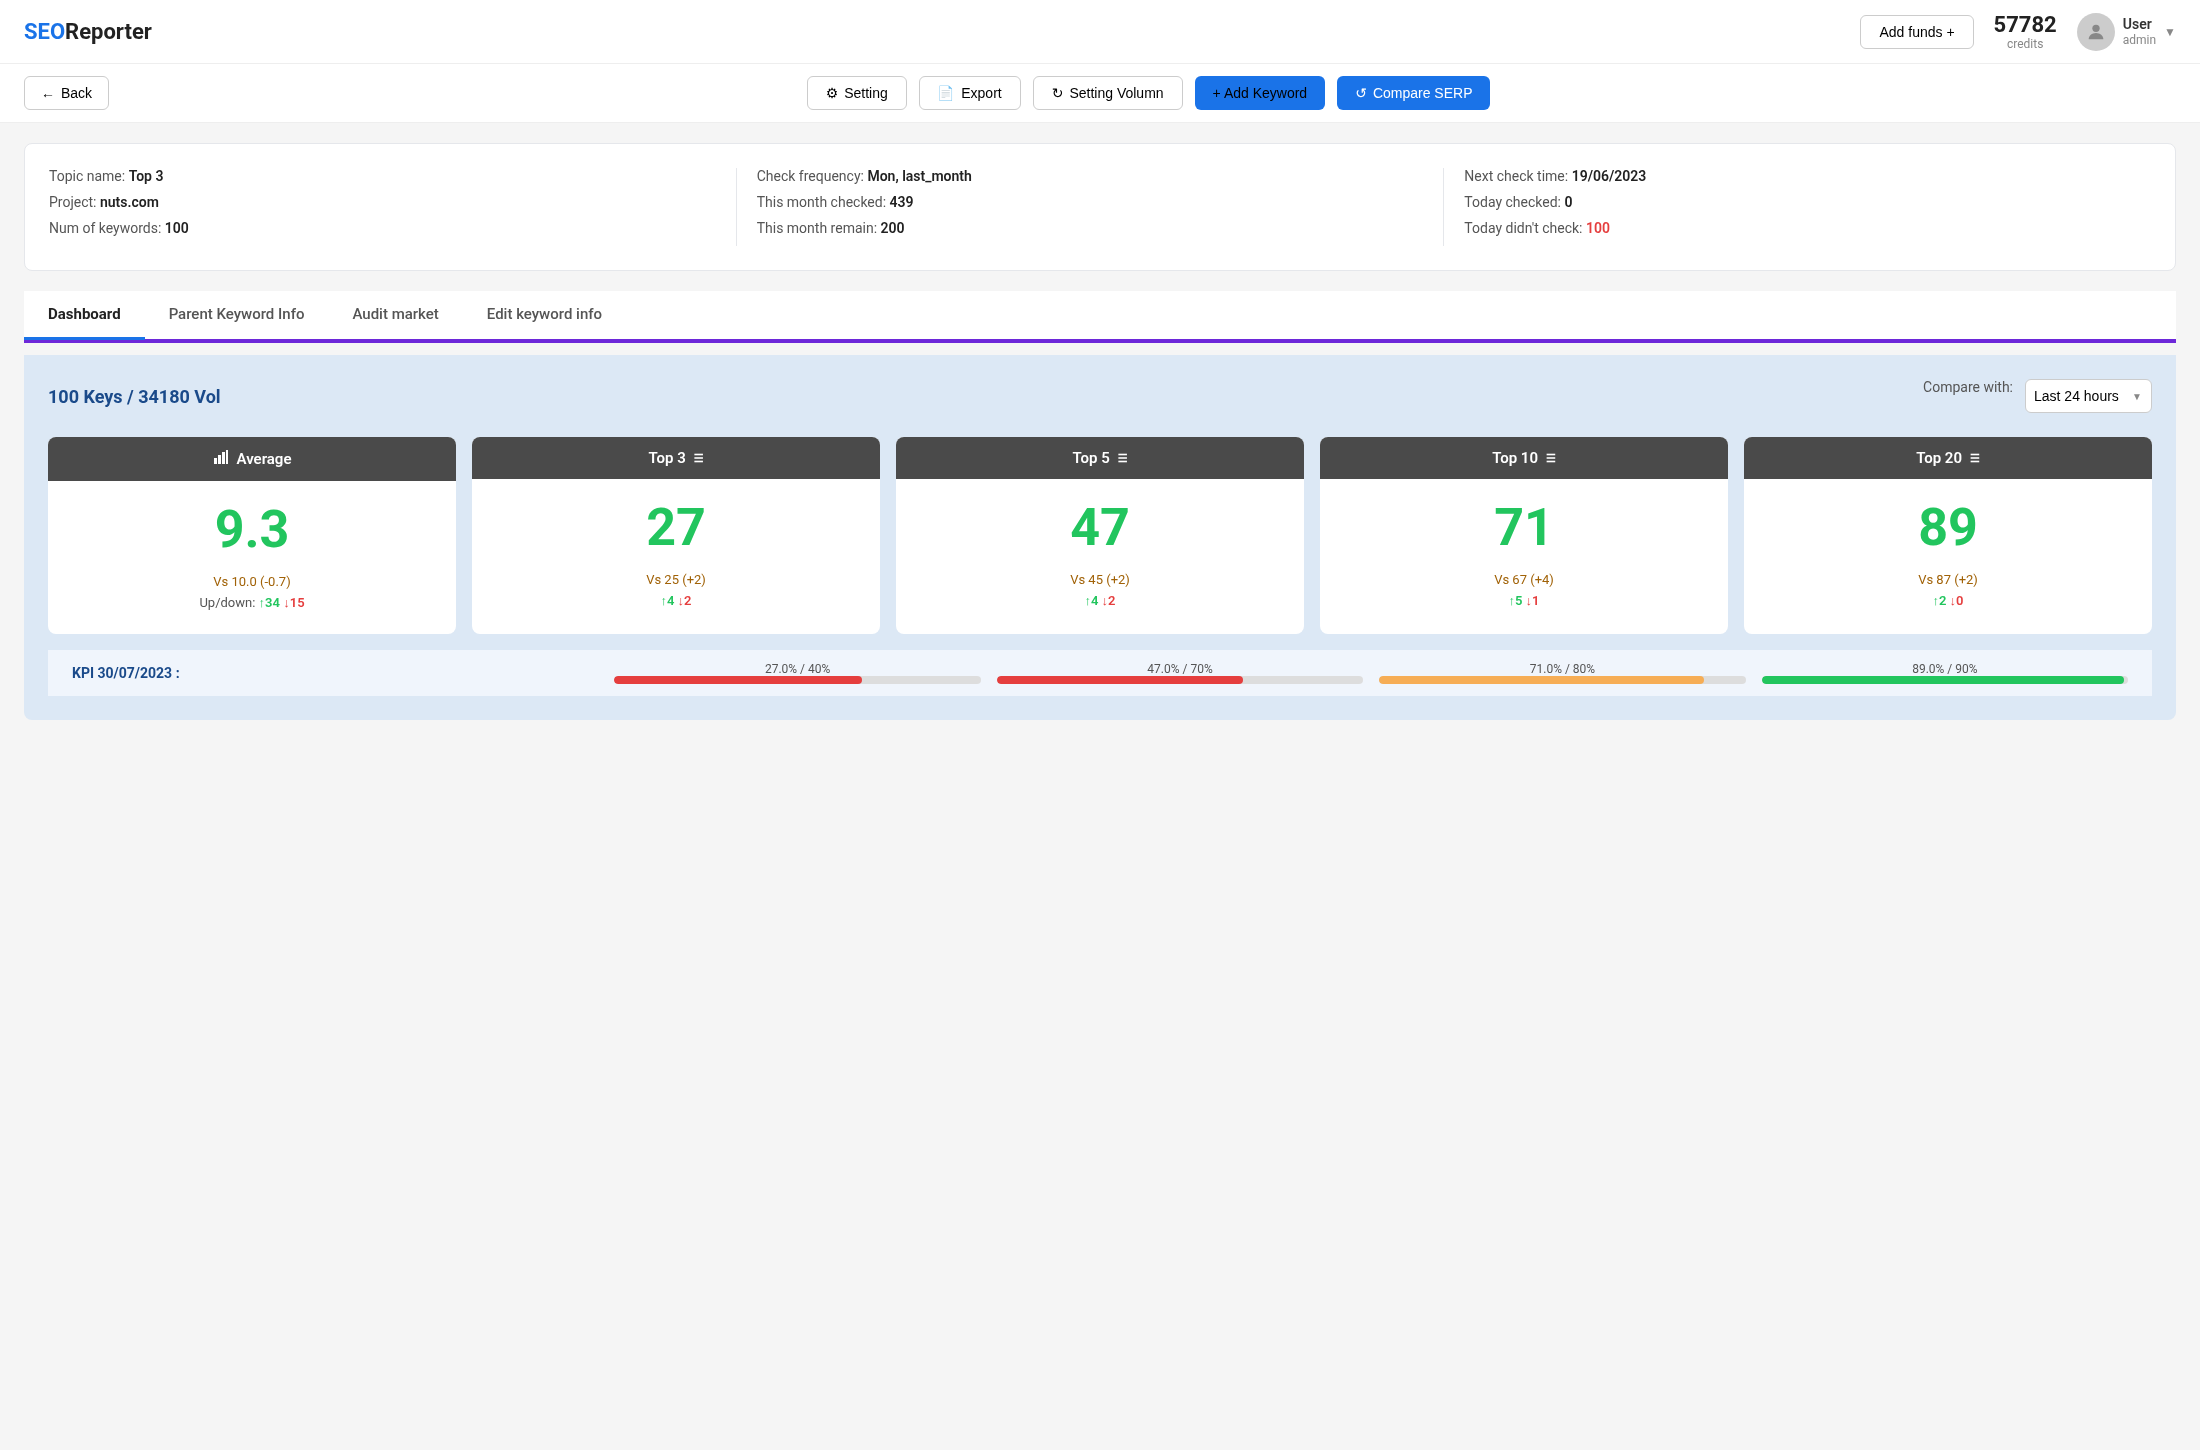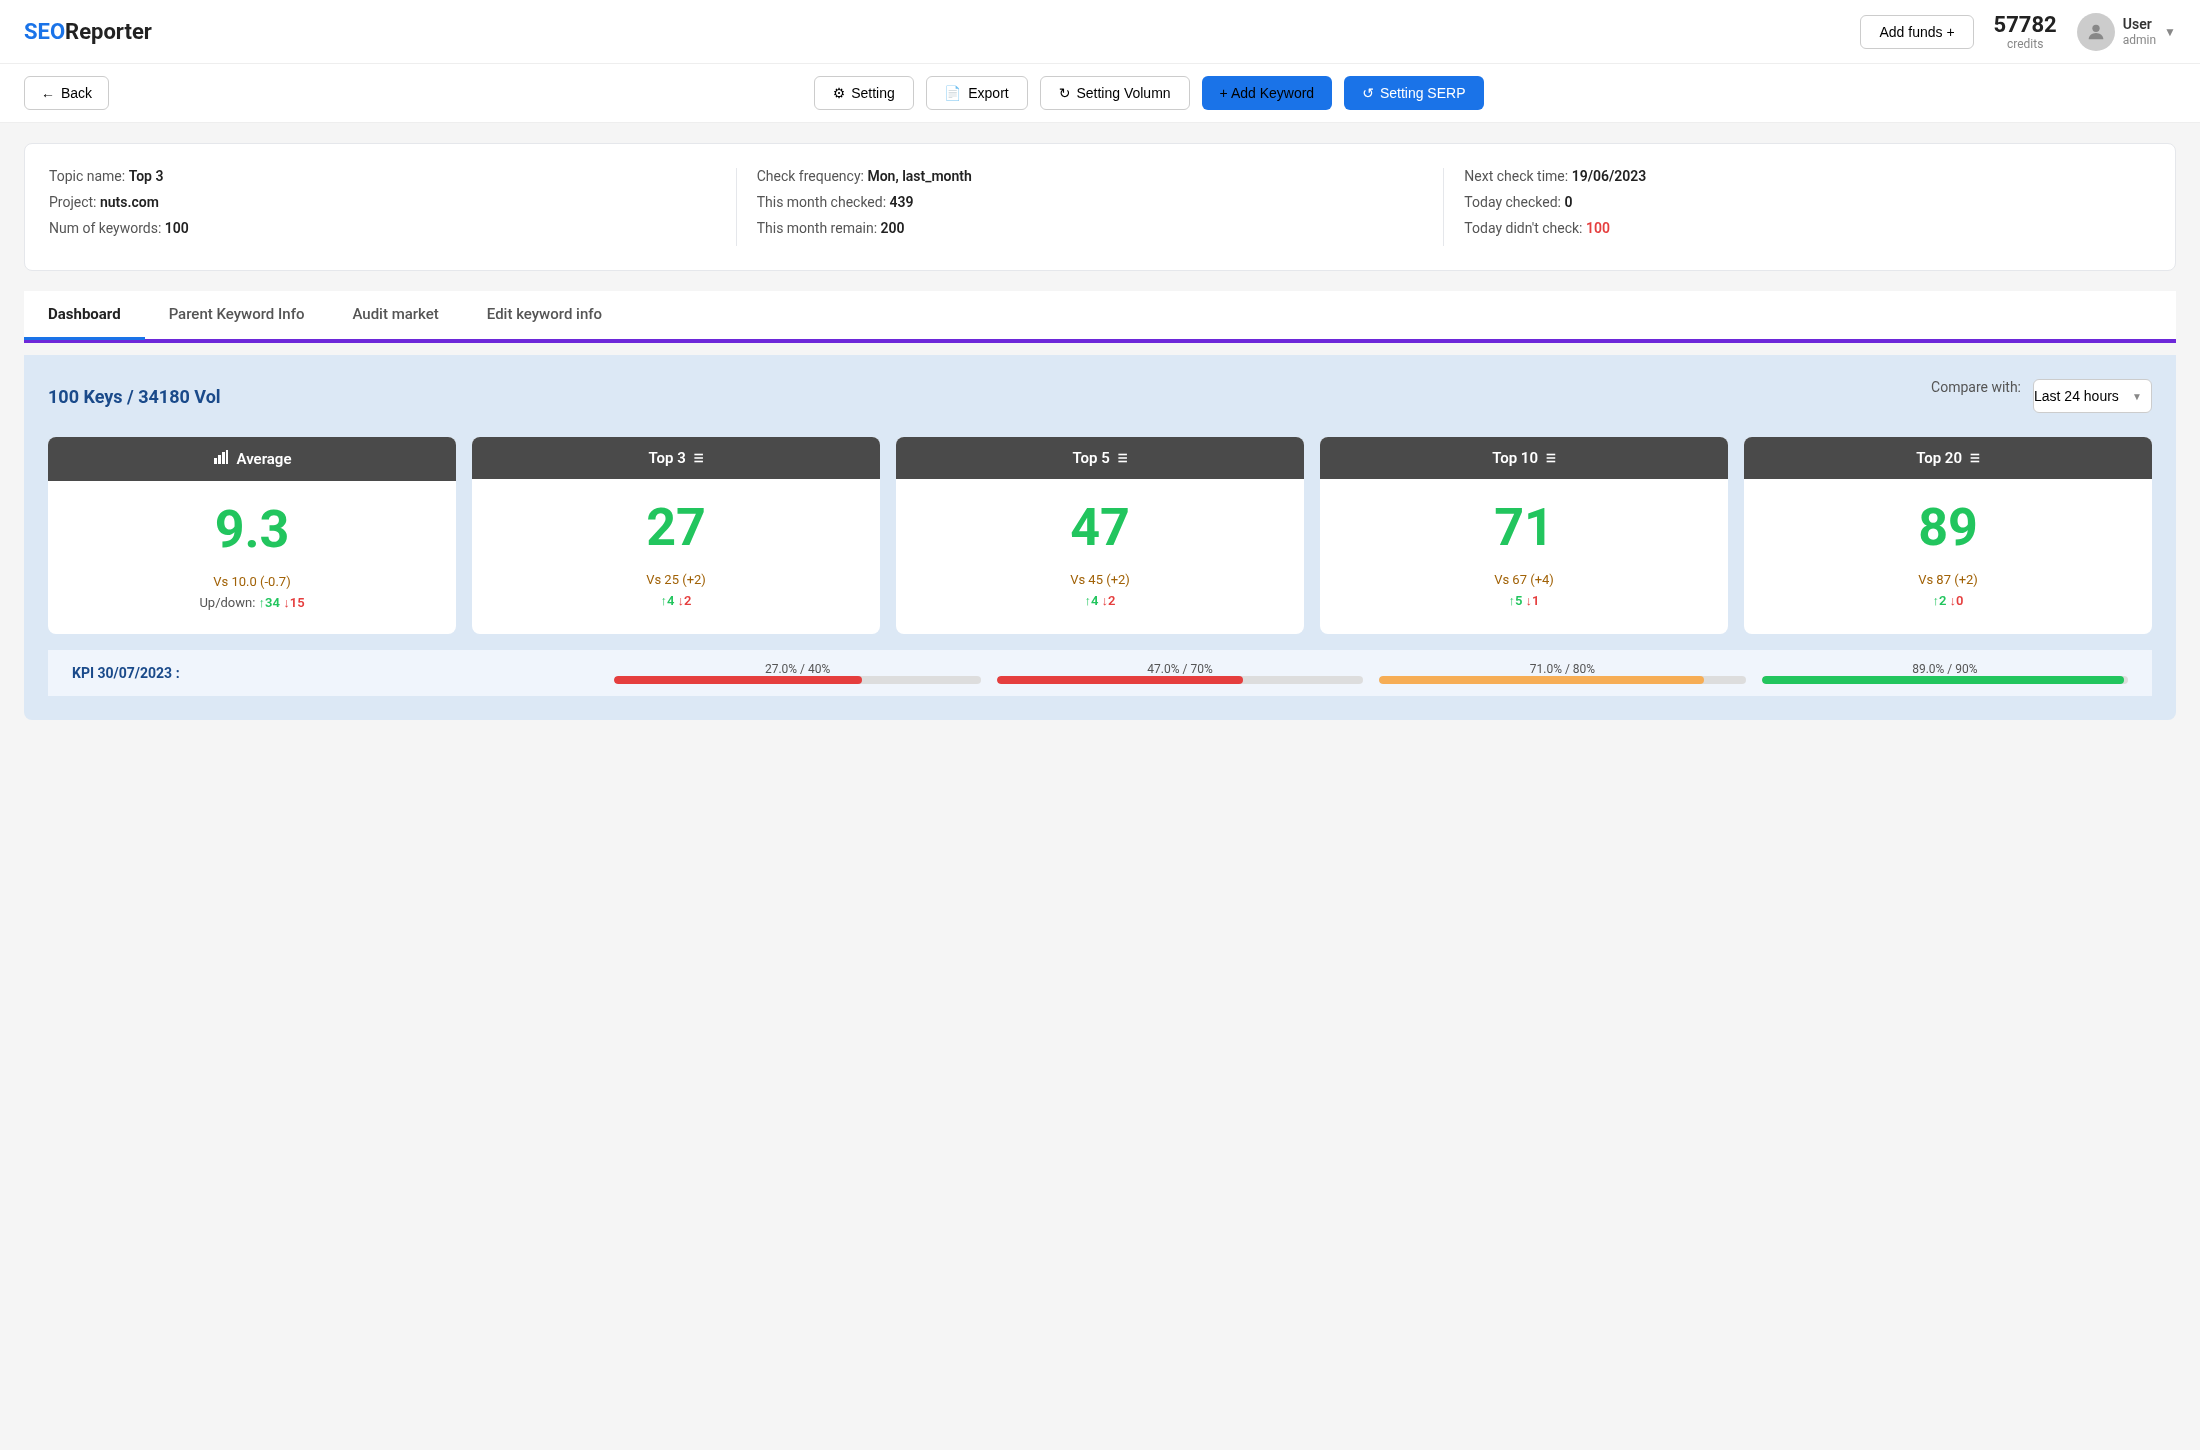--- a/index.html
+++ b/index.html
@@ -44,21 +44,21 @@
     .tabs-container { background: #fff; margin: 12px 24px; border-bottom: 4px solid #6d28d9; display: flex; }
     .tab { padding: 14px 24px; cursor: pointer; font-size: 15px; font-weight: 500; color: #555; border-bottom: 3px solid transparent; margin-bottom: -1px; }
     .tab.active { color: #222; border-bottom: 3px solid #1a73e8; font-weight: 700; }
 
     
     .dashboard { background: #dce8f5; margin: 0 24px; border-radius: 0 0 8px 8px; padding: 24px; }
     .dashboard-header { display: flex; align-items: center; justify-content: space-between; margin-bottom: 24px; }
     .keys-vol { font-size: 18px; font-weight: 700; color: #1a4a8a; }
     .compare-block { display: flex; gap: 12px; }
     .compare-label { font-size: 14px; color: #555; }
-    .compare-select { border: 1px solid #ccc; background: #fff; padding: 8px 32px 8px 0; border-radius: 6px; font-size: 14px; cursor: pointer; appearance: none; -webkit-appearance: none; position: relative; }
+    .compare-select { border: 1px solid #ccc; background: #fff; padding: 8px 32px 8px 8px; border-radius: 6px; font-size: 14px; cursor: pointer; appearance: none; -webkit-appearance: none; position: relative; }
     .select-wrapper { position: relative; }
     .select-wrapper::after { content: '▼'; position: absolute; right: 10px; top: 50%; transform: translateY(-50%); font-size: 10px; color: #888; pointer-events: none; }
 
     
     .cards-row { display: flex; gap: 16px; }
     .metric-card { flex: 1; background: #fff; border-radius: 8px; overflow: hidden; }
     .card-header { background: #555; color: #fff; padding: 12px 32px; display: flex; align-items: center; justify-content: center; gap: 8px; font-size: 15px; font-weight: 600; }
     .card-header.dark { background: #4a4a4a; }
     .card-body { padding: 20px 16px; text-align: center; }
     .card-big-number { font-size: 52px; font-weight: 700; color: #22c55e; line-height: 1.1; margin-bottom: 16px; }
@@ -125,21 +125,21 @@
     </button>
     <button class="tool-btn">
       <span>↻</span>
       <span>Setting Volumn</span>
     </button>
     <button class="tool-btn-primary">
       <span>+ Add Keyword</span>
     </button>
     <button class="tool-btn-blue-outline">
       <span>↺</span>
-      <span>Setting SERP</span>
+      <span>Compare SERP</span>
     </button>
   </div>
 </div>
 
 <div class="info-card">
   <div class="info-section">
     <div class="info-row">
       <span>Topic name:</span>
       <strong>Top 3</strong>
     </div>

